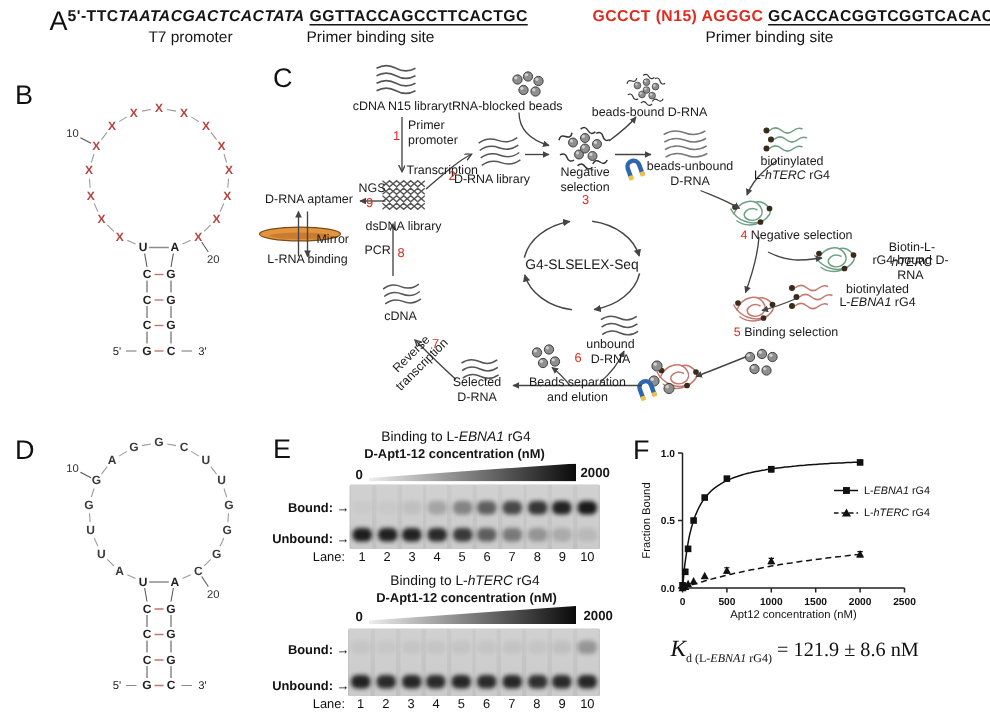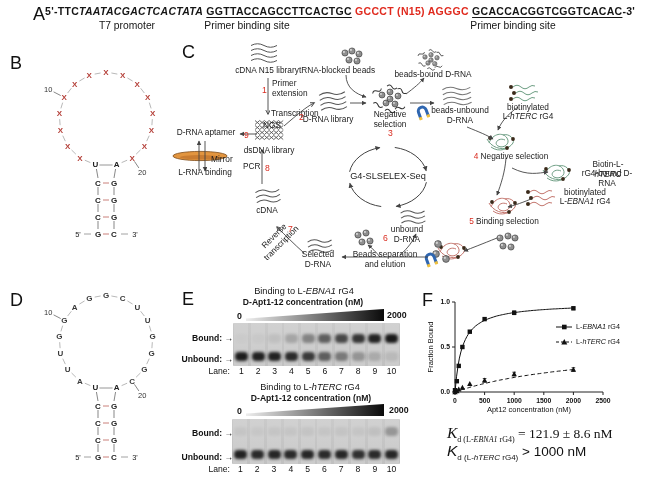--- a/index.html
+++ b/index.html
@@ -11,21 +11,21 @@
        white-space:nowrap;letter-spacing:0.3px;color:#151515;}
   #seq .it{font-style:italic;}
   #seq .ul{text-decoration:underline;text-underline-offset:1.5px;}
   #seq .rd{color:#e02a1e;}
   .seqlab{position:absolute;top:20px;font-size:10.3px;color:#151515;transform:translateX(-50%);white-space:nowrap;}
   
   .wl{position:absolute;font-size:8.3px;line-height:1.18;color:#1b1b1b;text-align:center;
       transform:translateX(-50%);white-space:pre-line;}
   .wl.la{transform:none;text-align:left;}
   .wl .it,.it{font-style:italic;}
-  .wl .rd,.rd{color:#d92b1f;}
+  .wl .rd,.rd{color:#d92b1f;margin-left:40px;}
   .stepnum{position:absolute;font-size:8.6px;color:#d92b1f;}
   .rot-transcription{transform:rotate(-26deg);transform-origin:left center;}
   .rot-revtr{transform:rotate(-45deg);transform-origin:center center;}
   #wf-center-label{font-size:9.2px;}
   
   .gel-title{position:absolute;font-size:9.2px;transform:translateX(-50%);white-space:nowrap;color:#151515;}
   .gel-sub{position:absolute;font-size:8.6px;font-weight:700;transform:translateX(-50%);white-space:nowrap;color:#151515;}
   .grad-bar{position:absolute;width:138px;height:12px;
             background:linear-gradient(to right,#ededed,#0a0a0a);
             clip-path:polygon(0 80%,100% 0,100% 100%,0 100%);}
@@ -408,23 +408,23 @@
       <path d="M400,255 C408,248 413,241 416,234" fill="none" stroke="#444" stroke-width="0.9" marker-end="url(#ah)"></path>
       <path d="M304,253 C294,244 285,235 277,227" fill="none" stroke="#444" stroke-width="0.9" marker-end="url(#ao)"></path>
       <path d="M262,184 L262,150" fill="none" stroke="#444" stroke-width="0.9" marker-end="url(#ao)"></path>
       <path d="M257,134 L240,134" fill="none" stroke="#444" stroke-width="0.9" marker-end="url(#ah)"></path>
       <path d="M199,171 L199,141" fill="none" stroke="#444" stroke-width="0.9" marker-end="url(#ah)"></path>
       <path d="M205,141 L205,171" fill="none" stroke="#444" stroke-width="0.9" marker-end="url(#ah)"></path>
     </svg>
 
   <div class="wl" style="left:267px;top:66px;">cDNA N15 library</div>
   <div class="wl la" style="left:272px;top:79px;">Primer
-extension</div>
+promoter</div>
   <div class="stepnum" style="left:262px;top:85px;">1</div>
-  <div class="wl" style="left:248px;top:121px;margin-left:24px;">NGS</div>
+  <div class="wl" style="left:248px;top:121px;">NGS</div>
   <div class="stepnum" style="left:244px;top:130px;">9</div>
   <div class="wl" style="left:269px;top:146px;">dsDNA library</div>
   <div class="wl la rot-transcription" style="left:271px;top:109px;">Transcription</div>
   <div class="stepnum" style="left:299px;top:112px;">2</div>
   <div class="wl" style="left:328px;top:115px;">D-RNA library</div>
   <div class="wl" style="left:337px;top:66px;">tRNA-blocked beads</div>
   <div class="wl" style="left:433px;top:70px;">beads-bound D-RNA</div>
   <div class="wl" style="left:390px;top:110px;">Negative
 selection</div>
   <div class="stepnum" style="left:388px;top:128px;">3</div>
@@ -633,17 +633,13 @@
     <svg width="17" height="8">
       <line x1="0" y1="4" x2="16" y2="4" stroke="#111" stroke-width="1" stroke-dasharray="3 2"></line>
       <path d="M8.3,1 L11.3,6.4 L5.3,6.4 Z" fill="#111"></path>
     </svg>
     <span><span>L-</span><span class="it">hTERC</span><span> rG4</span></span>
   </div>
   <div class="kd-line" style="left:447px;top:424px;font-family:Liberation Serif, serif;">
     <span class="kd-k">K</span><sub class="kd-sub"><span>d (L-</span><span class="it">EBNA1</span><span> rG4)</span></sub>
     <span class="kd-rel">=</span> <span>121.9 ± 8.6 nM</span>
   </div>
-  <div class="kd-line" style="left:447px;top:442px;">
-    <span class="kd-k">K</span><sub class="kd-sub"><span>d (L-</span><span class="it">hTERC</span><span> rG4)</span></sub>
-    <span class="kd-rel">&gt;</span> <span>1000 nM</span>
-  </div>
 </div>
 
 </body></html>

